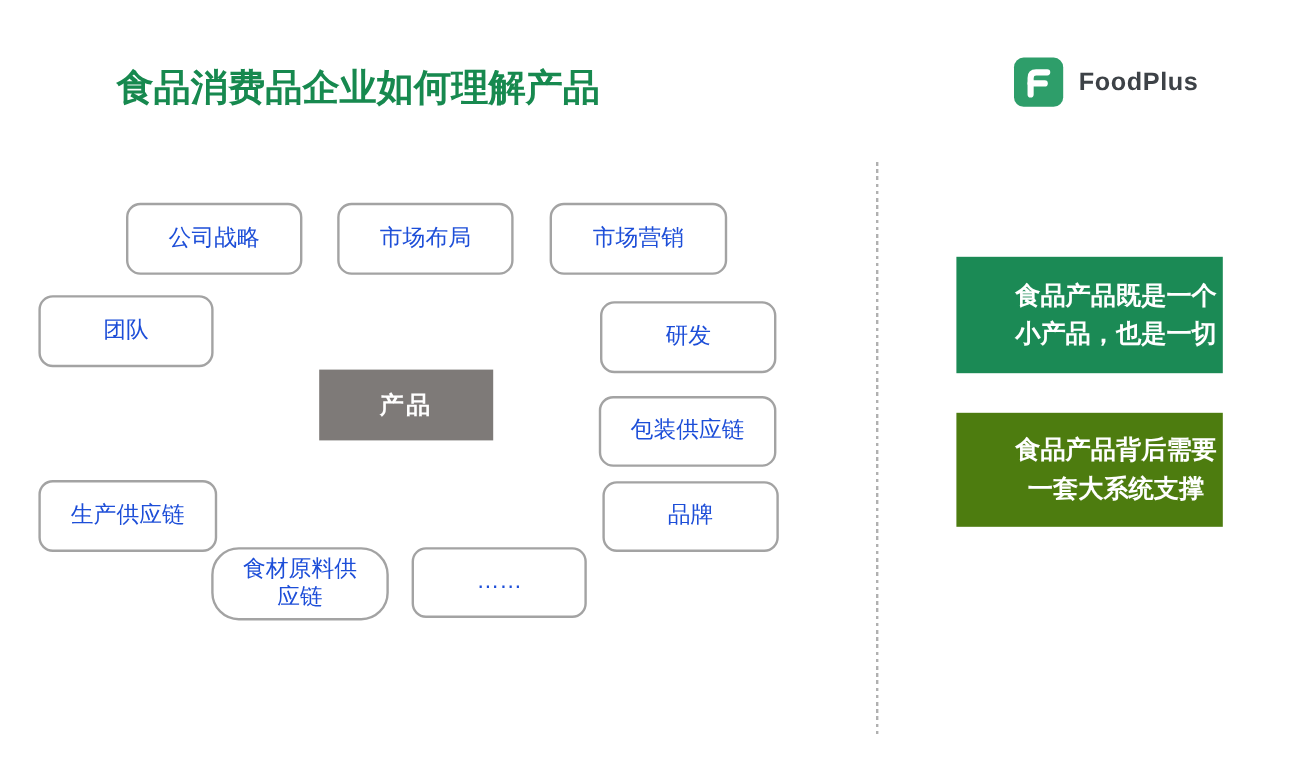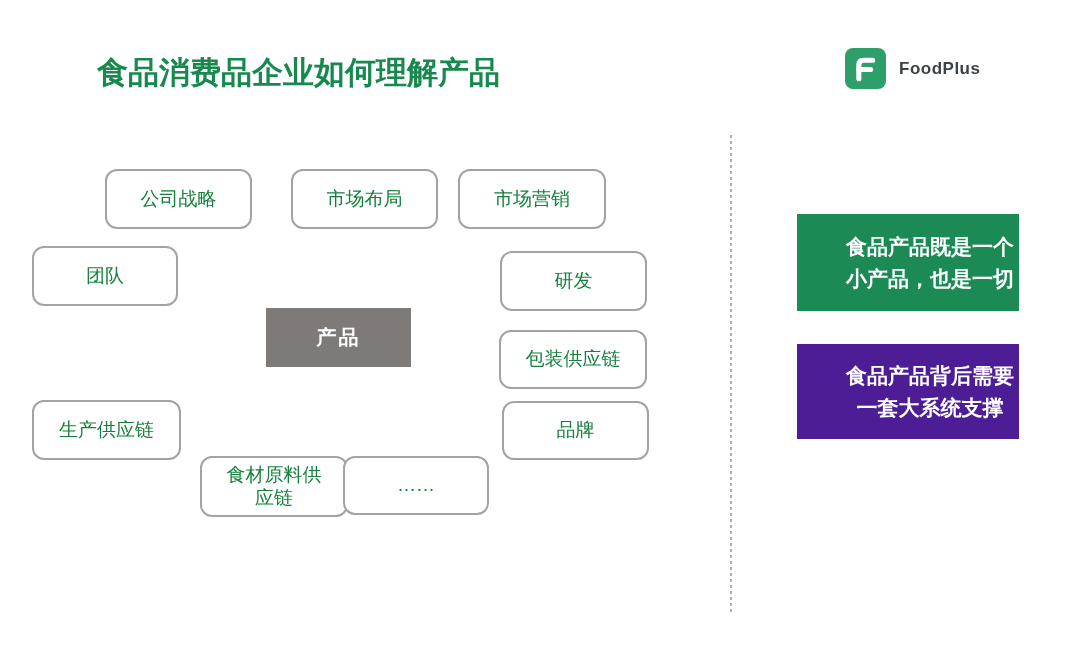--- a/index.html
+++ b/index.html
@@ -10,55 +10,55 @@
   .title{
     position:absolute;left:97px;top:52px;width:620px;
     font-size:31px;font-weight:bold;color:#17894f;white-space:nowrap;
   }
   .logo{position:absolute;left:845px;top:48px;display:flex;align-items:center;}
   .logo-mark{
     width:41px;height:41px;border-radius:8px;background:#2e9e6a;
     display:flex;align-items:center;justify-content:center;flex:0 0 auto;
   }
   .logo-brand{
-    margin-left:13px;font-size:17px;font-weight:600;color:#3d4247;letter-spacing:0.5px;
+    margin-left:13px;font-size:21px;font-weight:600;color:#3d4247;letter-spacing:0.5px;
   }
   .node{
     position:absolute;box-sizing:border-box;background:#ffffff;
     border:2px solid #a3a3a3;border-radius:12px;
     display:flex;align-items:center;justify-content:center;text-align:center;
-    color:#15803d;font-size:19px;line-height:1.2;white-space:pre-line;
+    color:#1d4ed8;font-size:19px;line-height:1.2;white-space:pre-line;
   }
   .center-node{
     position:absolute;box-sizing:border-box;background:#7e7a78;
     display:flex;align-items:center;justify-content:center;
     color:#ffffff;font-size:20px;font-weight:bold;letter-spacing:2px;
   }
   .divider{
     position:absolute;left:730px;top:135px;width:2px;height:480px;
     background:repeating-linear-gradient(to bottom,#b0b0b0 0 3px,transparent 3px 6px);
   }
   .callout{
     position:absolute;left:797px;width:222px;box-sizing:border-box;
     display:flex;align-items:center;justify-content:center;text-align:center;
     color:#ffffff;font-size:21px;font-weight:bold;line-height:1.5;white-space:pre-line;padding-left:44px;
   }
   .callout-1{top:214px;height:97px;}
   .callout-2{top:344px;height:95px;}
   
   .n-strategy{left:105px;top:169px;width:147px;height:60px;}
-  .n-market-layout{left:291px;top:169px;width:147px;height:60px;}
+  .n-market-layout{left:281px;top:169px;width:147px;height:60px;}
   .n-marketing{left:458px;top:169px;width:148px;height:60px;}
   .n-team{left:32px;top:246px;width:146px;height:60px;}
   .n-rnd{left:500px;top:251px;width:147px;height:60px;}
   .n-channel{left:32px;top:323px;width:146px;height:60px;}
   .n-packaging{left:499px;top:330px;width:148px;height:59px;}
   .n-production{left:32px;top:400px;width:149px;height:60px;}
   .n-brand{left:502px;top:401px;width:147px;height:59px;}
-  .n-ingredients{left:200px;top:456px;width:148px;height:61px;}
+  .n-ingredients{left:176px;top:456px;width:148px;height:61px;border-radius:23px;}
   .n-etc{left:343px;top:456px;width:146px;height:59px;}
   .n-center{left:266px;top:308px;width:145px;height:59px;}
 </style>
 </head>
 <body>
 
 <div class="slide">
 
   <div class="title">食品消费品企业如何理解产品</div>
 
@@ -83,16 +83,16 @@
   <div class="node n-ingredients">食材原料供
 应链</div>
   <div class="node n-etc">……</div>
 
   <div class="center-node n-center" style="background: rgb(126, 122, 120);">产品</div>
 
   <div class="divider"></div>
 
   <div class="callout callout-1" style="background: rgb(27, 138, 85);">食品产品既是一个
 小产品，也是一切</div>
-  <div class="callout callout-2" style="background: #4c1d95;">食品产品背后需要
+  <div class="callout callout-2" style="background: #4d7c0f;">食品产品背后需要
 一套大系统支撑</div>
 
 </div>
 
 </body></html>

